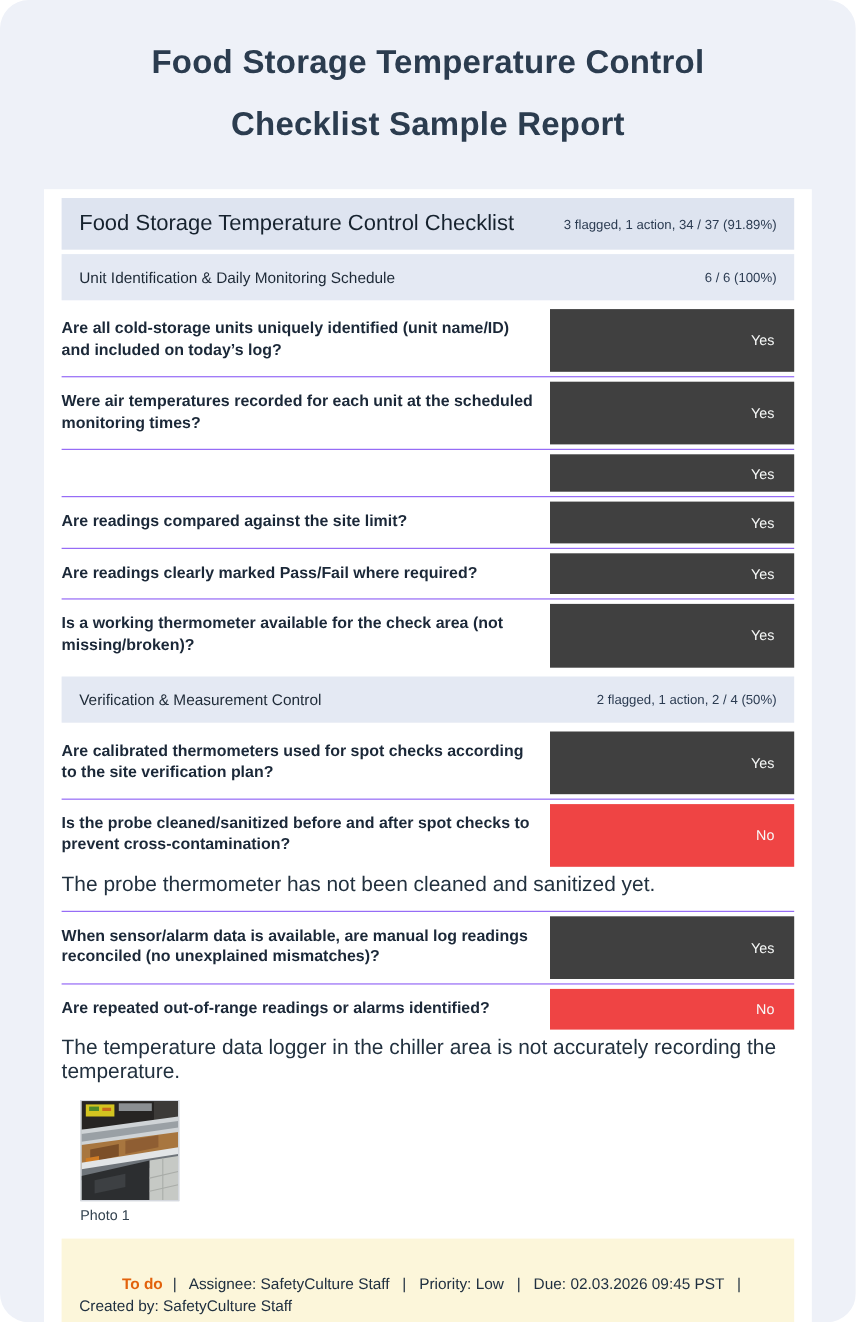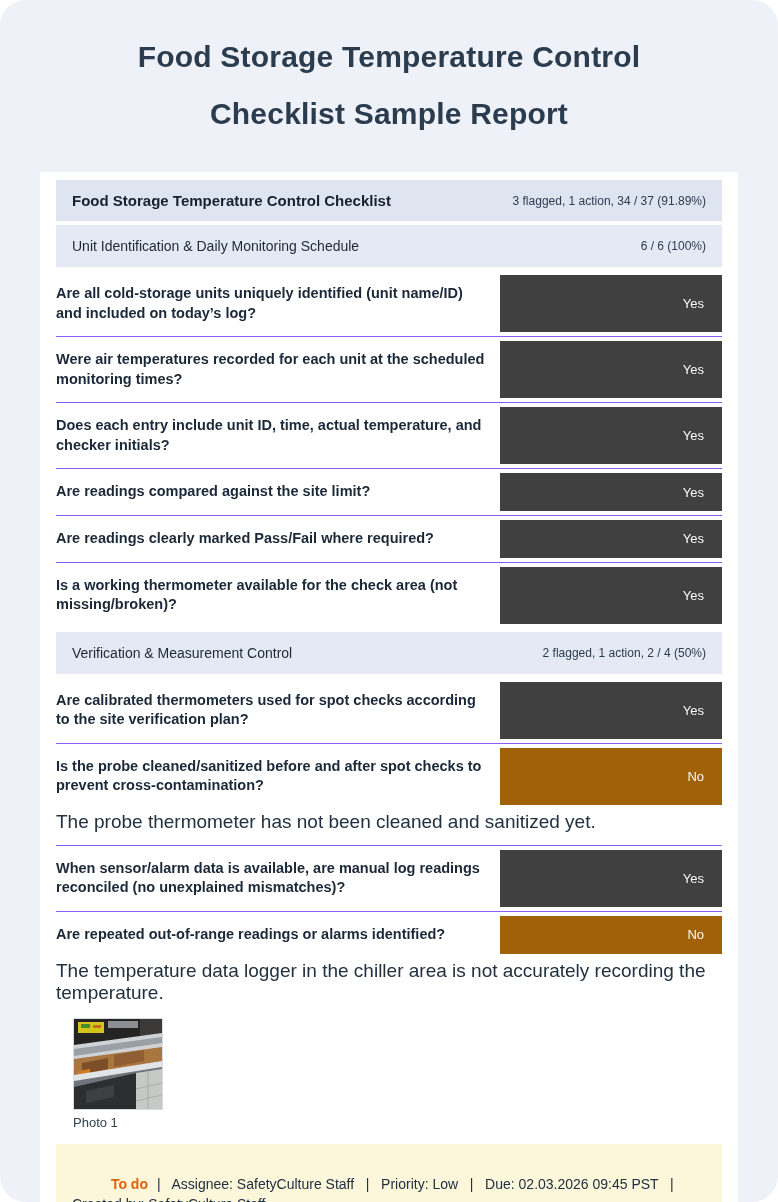--- a/index.html
+++ b/index.html
@@ -33,21 +33,21 @@
     display: flex;
     justify-content: space-between;
     align-items: center;
     gap: 12px;
   }
   .report-header {
     background: #dee4f0;
     padding: 12px 16px;
     margin-bottom: 4px;
   }
-  .report-header .rh-title { font-size: 15px; font-weight: 700; color: #16222e; text-align: right; }
+  .report-header .rh-title { font-size: 20px; font-weight: 400; color: #16222e; text-align: right; }
   .stats { font-size: 12px; color: #2c3c52; white-space: nowrap; text-align: right; }
   .section-row {
     background: #e4e9f3;
     padding: 13px 16px;
     margin: 4px 0;
   }
   .section-row .sec-title { font-size: 14px; color: #1d2936; }
   .q-block { border-bottom: 1px solid #8b5cf6; }
   .q-block.last { border-bottom: none; }
   .q-row { display: flex; align-items: stretch; padding: 4px 0; }
@@ -64,21 +64,21 @@
     width: 222px;
     min-height: 34px;
     display: flex;
     align-items: center;
     justify-content: flex-end;
     padding: 0 18px;
     font-size: 13px;
     color: #f7f9f8;
   }
   .q-answer.yes { background: #404040; }
-  .q-answer.no  { background: #a16207; }
+  .q-answer.no  { background: #ef4444; }
   .q-note {
     padding: 2px 0 12px;
     font-size: 19px;
     color: #22313f;
   }
   .q-media { padding: 2px 0 10px 17px; }
   .photo {
     width: 90px; height: 92px;
     border: 1px solid #d7dbe2;
     overflow: hidden;
@@ -132,21 +132,20 @@
 
     <div class="q-block">
       <div class="q-row">
         <div class="q-text">Were air temperatures recorded for each unit at the scheduled monitoring times?</div>
         <div class="q-answer yes">Yes</div>
       </div>
     </div>
 
     <div class="q-block">
       <div class="q-row">
-        <div class="q-text">Does each entry include unit ID, time, actual temperature, and checker initials?</div>
         <div class="q-answer yes">Yes</div>
       </div>
     </div>
 
     <div class="q-block">
       <div class="q-row">
         <div class="q-text">Are readings compared against the site limit?</div>
         <div class="q-answer yes">Yes</div>
       </div>
     </div>

